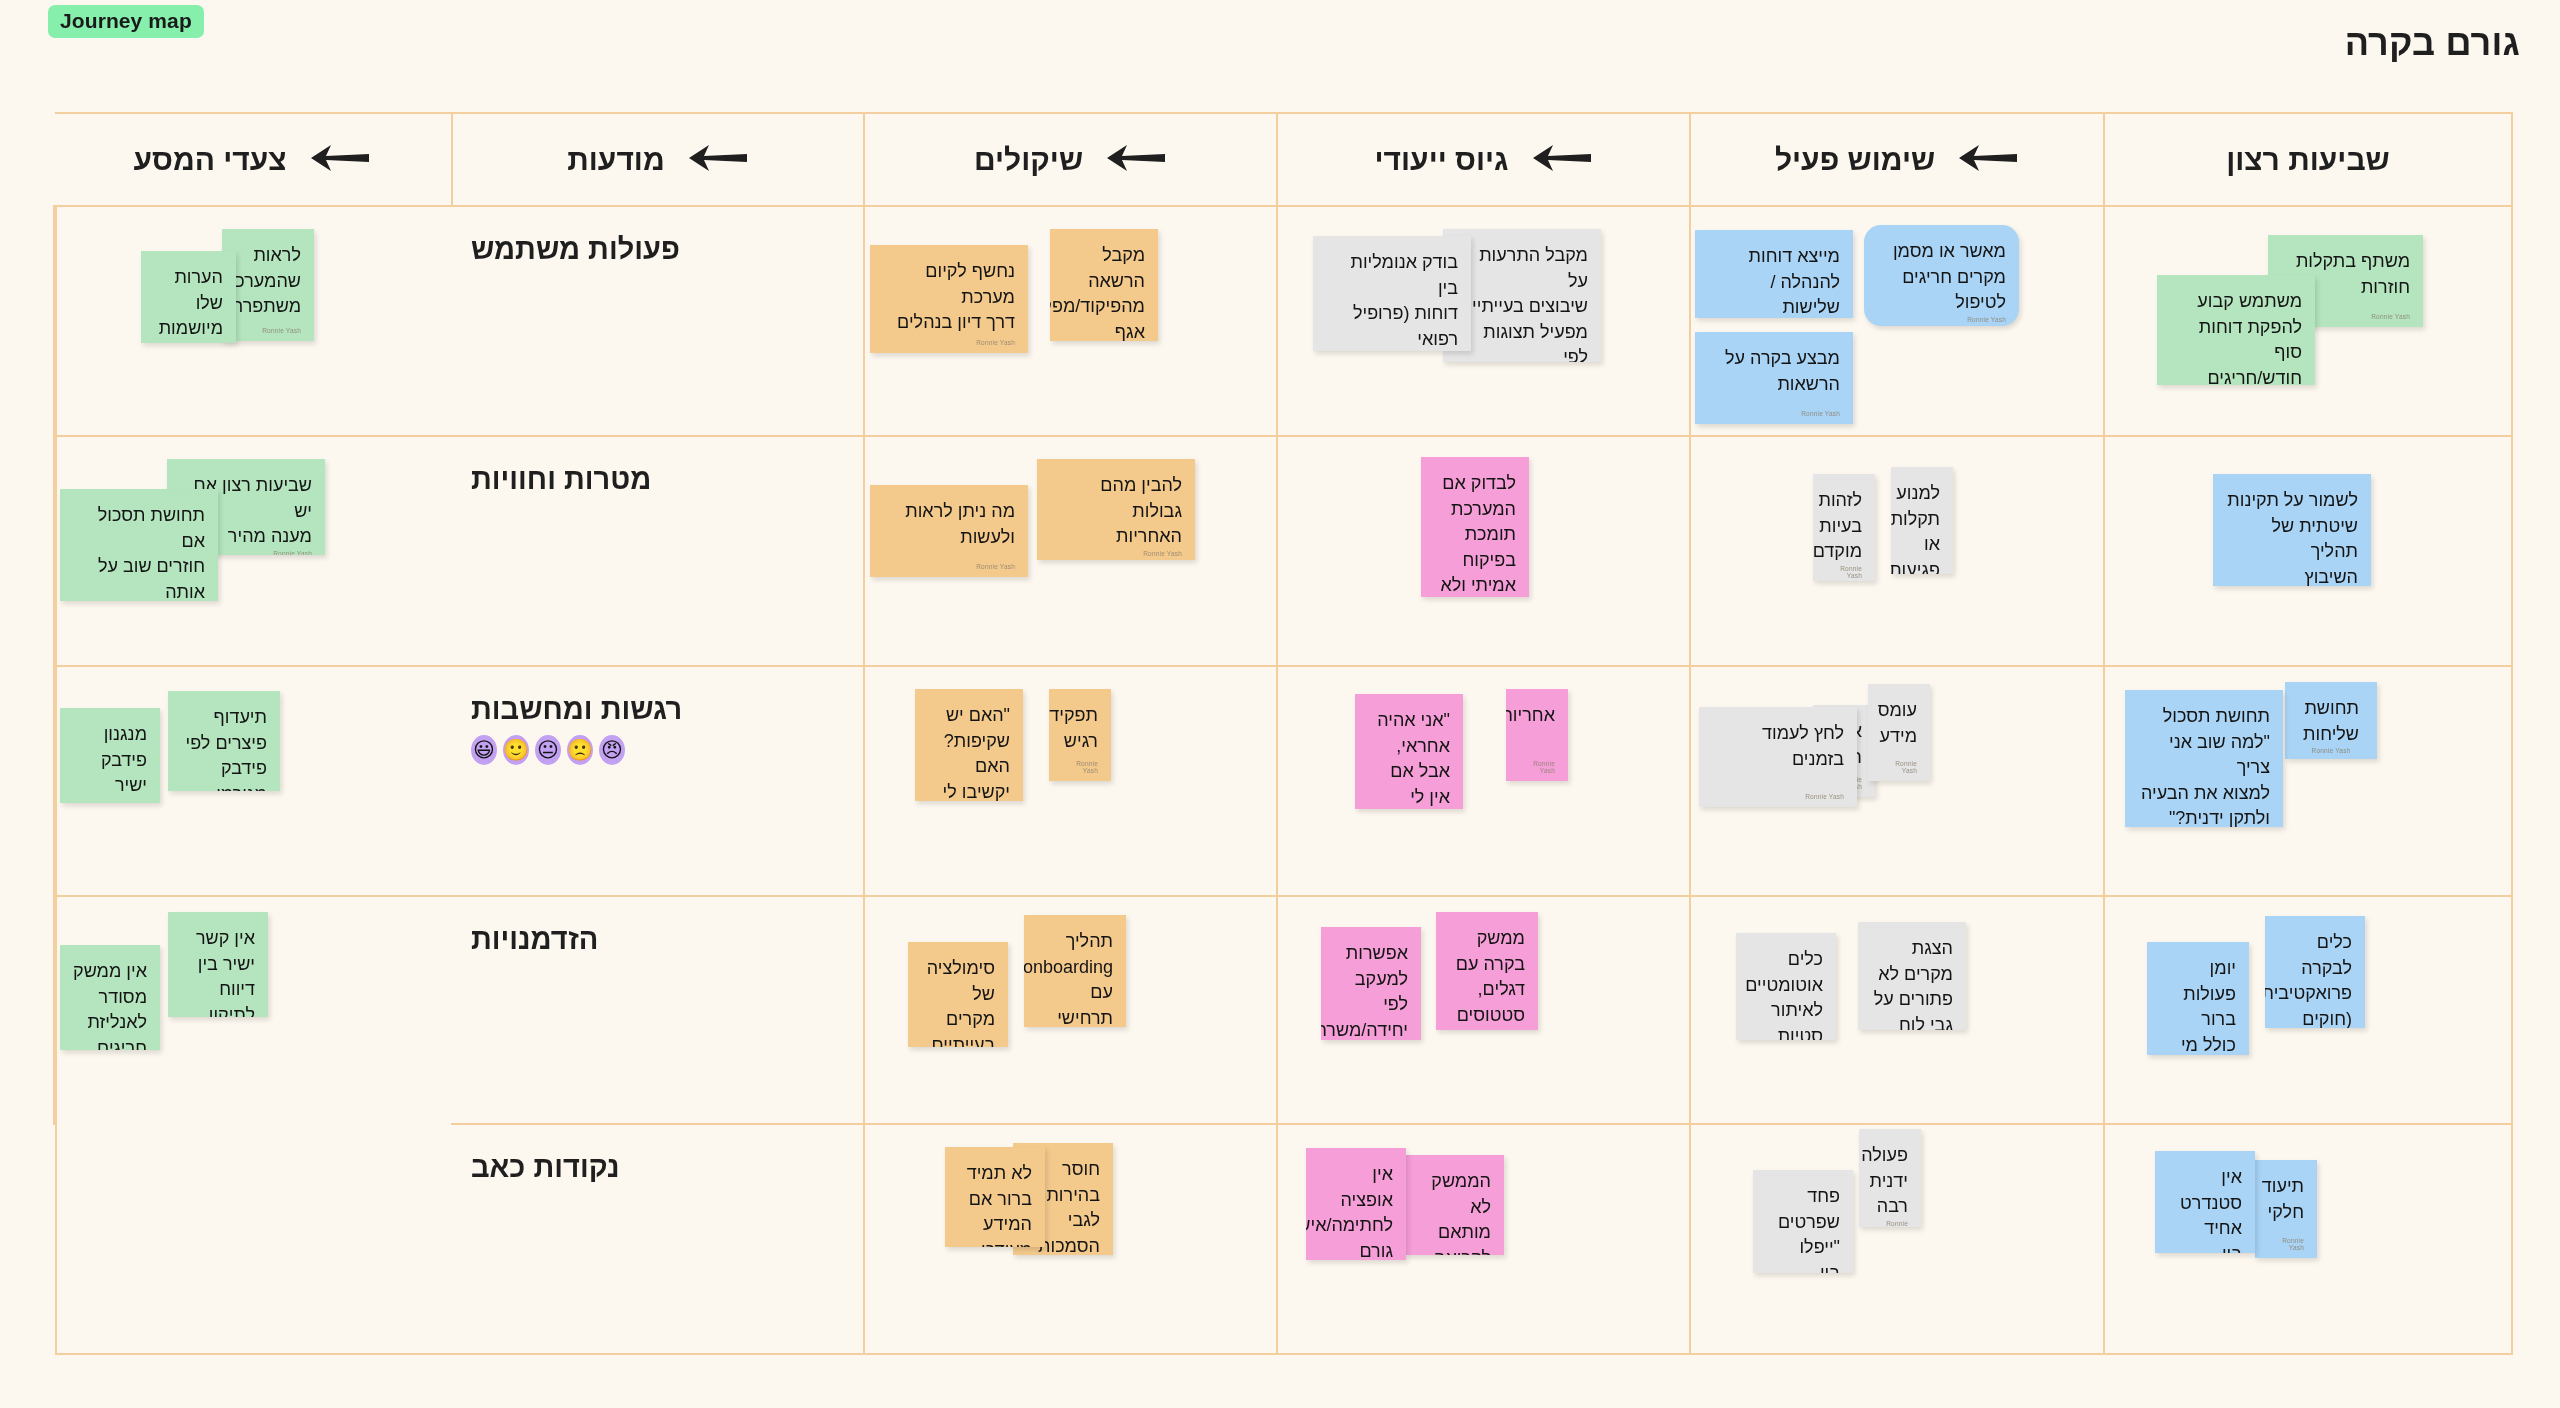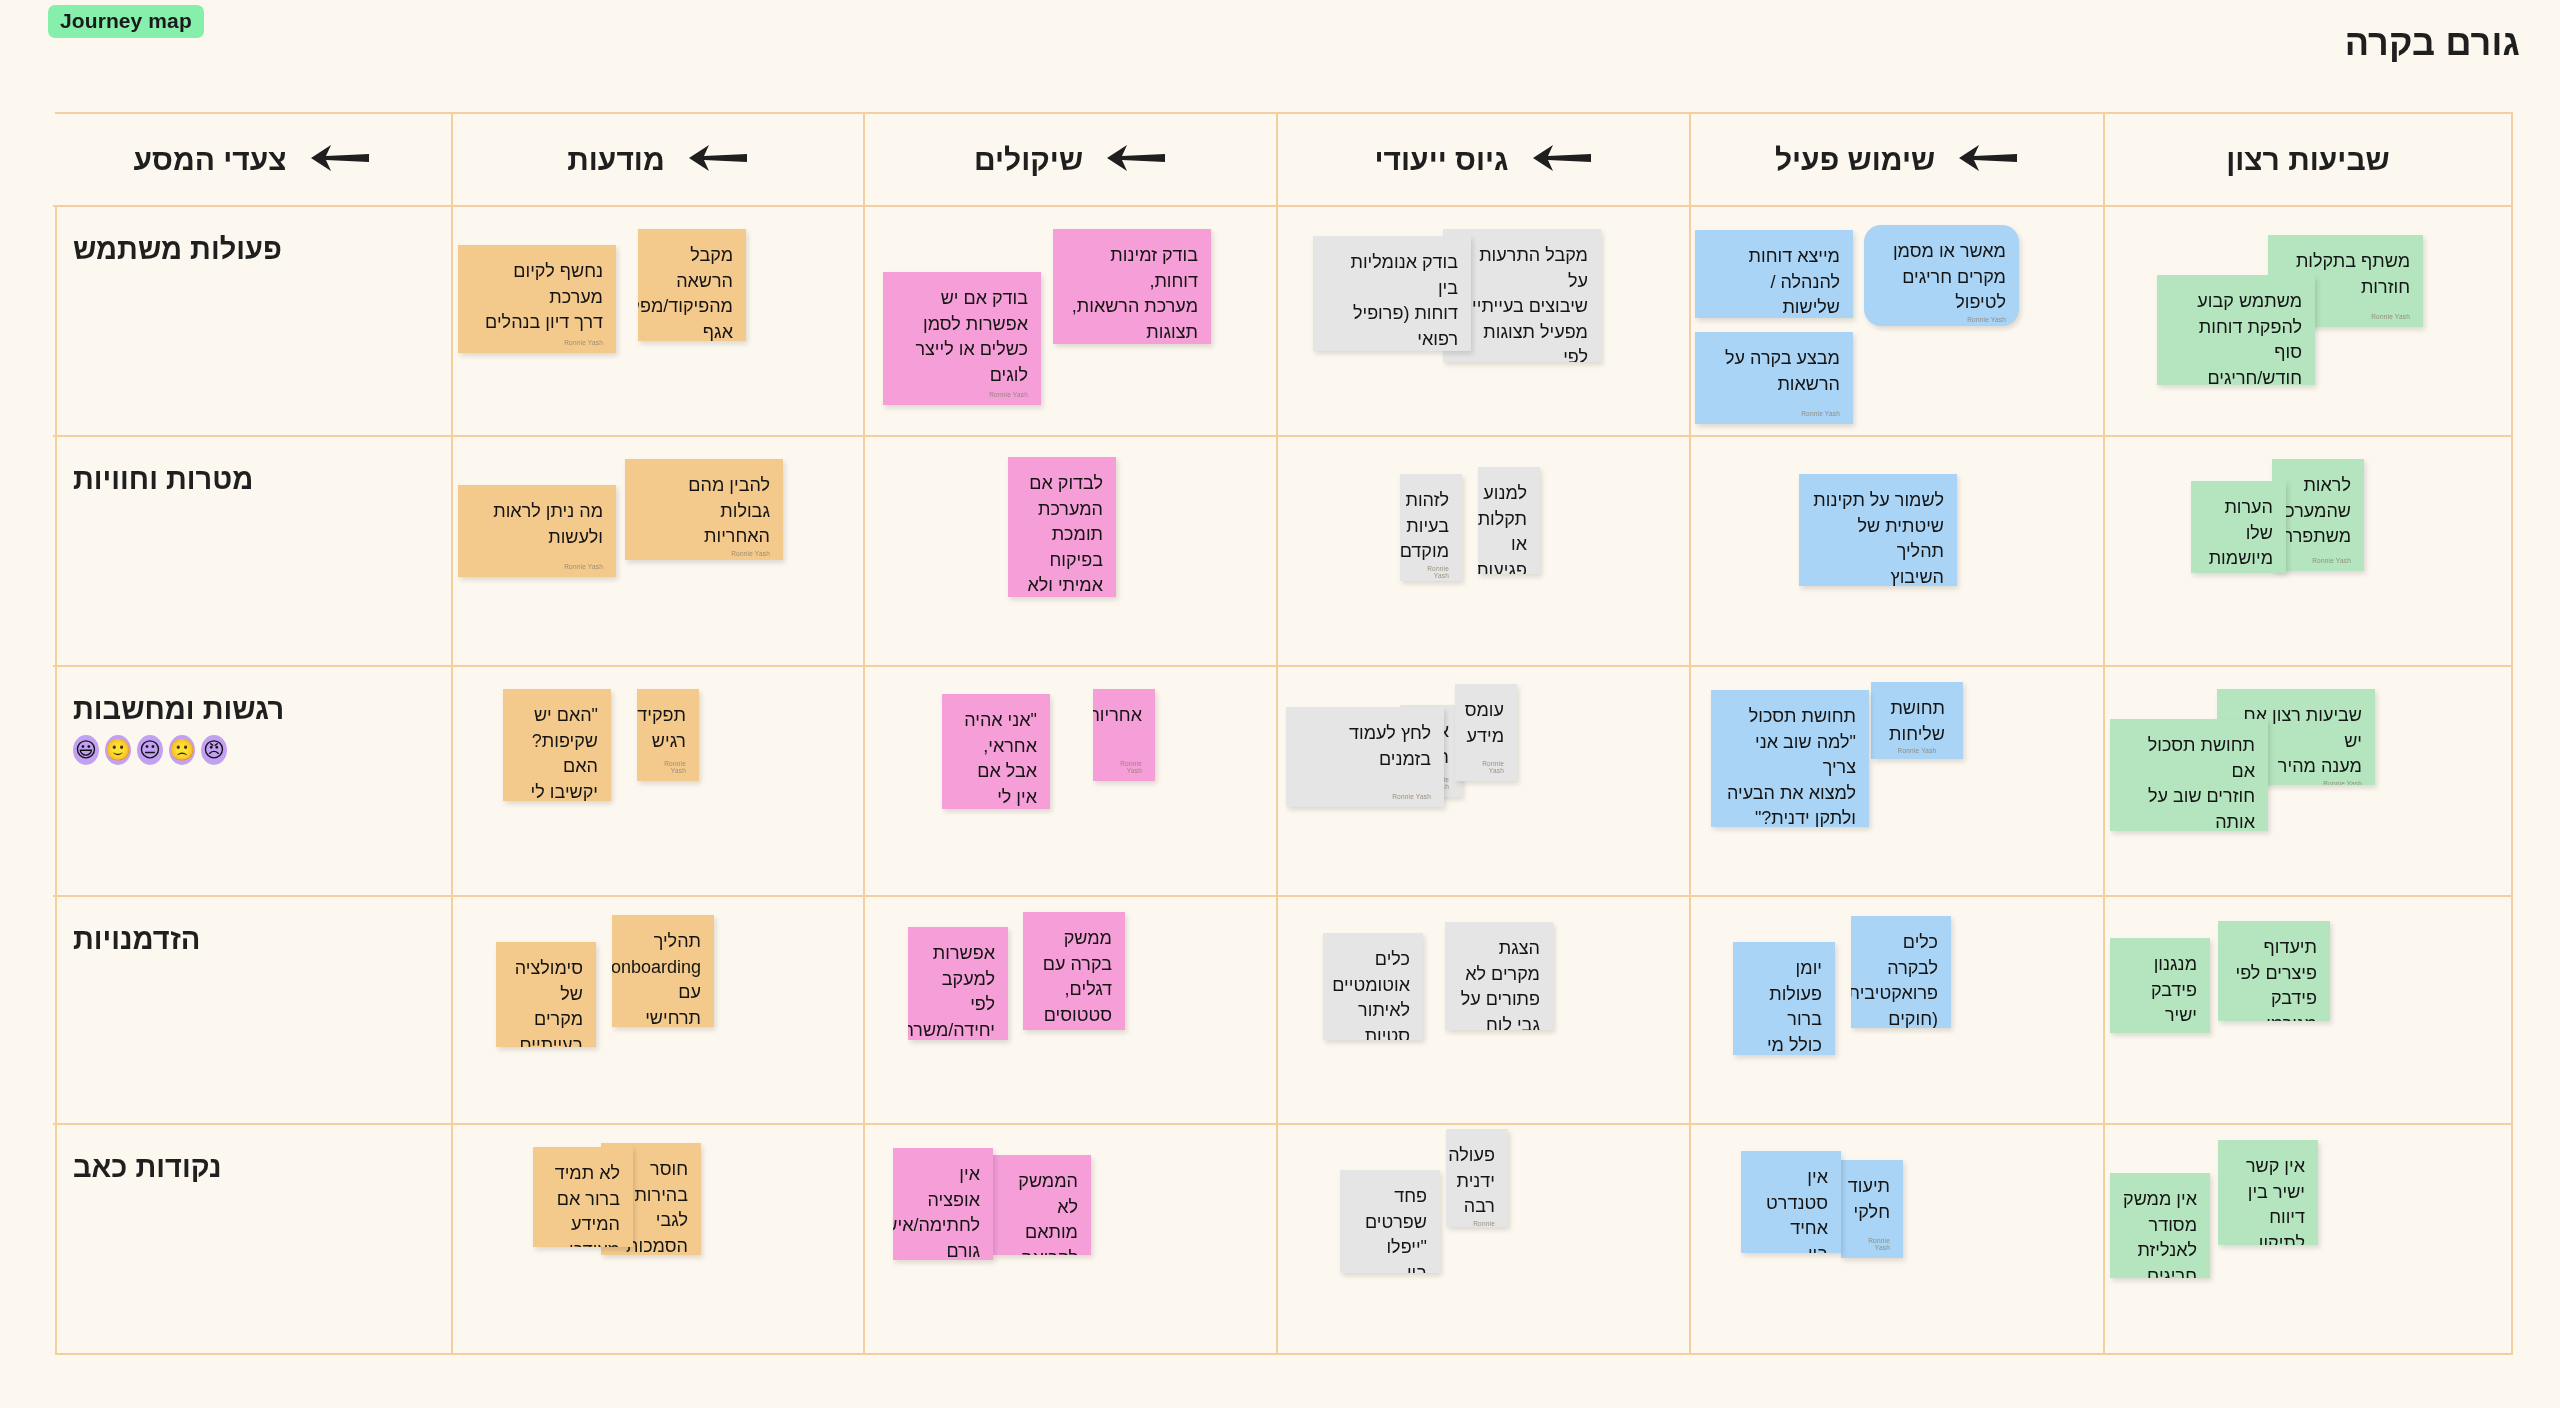--- a/index.html
+++ b/index.html
@@ -231,36 +231,20 @@
           </div>
           <div class="note n-purple" style="left: 35px; top: 29px; width: 158px; height: 115px;">
             <div class="note-text">בודק אנומליות בין
 דוחות (פרופיל רפואי
 ושיבוץ לא תואם)</div>
           </div>
         </div>
       </div>
       <div class="cell">
         <div class="notes">
-          <div class="note n-pink" style="left: 188px; top: 22px; width: 158px; height: 115px;">
-            <div class="note-text">בודק זמינות דוחות,
-מערכת הרשאות,
-תצוגות</div>
-          </div>
-          <div class="note n-pink" style="left: 18px; top: 65px; width: 158px; height: 133px;">
-            <div class="note-text">בודק אם יש
-אפשרות לסמן
-כשלים או לייצר
-לוגים</div>
-            <div class="note-author">Ronnie Yash</div>
-          </div>
-        </div>
-      </div>
-      <div class="cell">
-        <div class="notes">
           <div class="note n-orange" style="left: 185px; top: 22px; width: 108px; height: 112px;">
             <div class="note-text">מקבל הרשאה
 מהפיקוד/מפקדת
 אגף</div>
           </div>
           <div class="note n-orange" style="left: 5px; top: 38px; width: 158px; height: 108px;">
             <div class="note-text">נחשף לקיום מערכת
 דרך דיון בנהלים</div>
             <div class="note-author">Ronnie Yash</div>
           </div>

